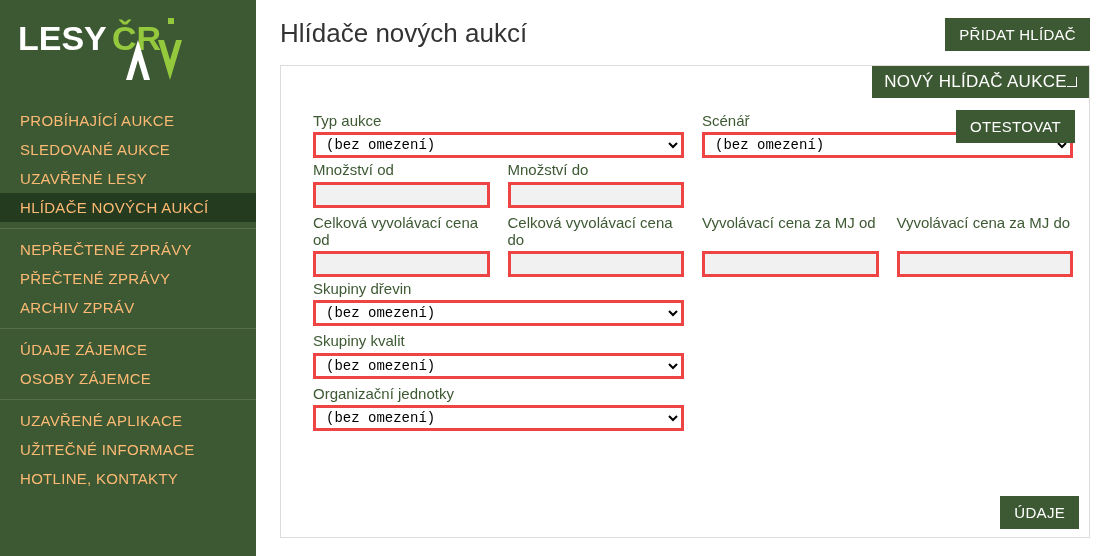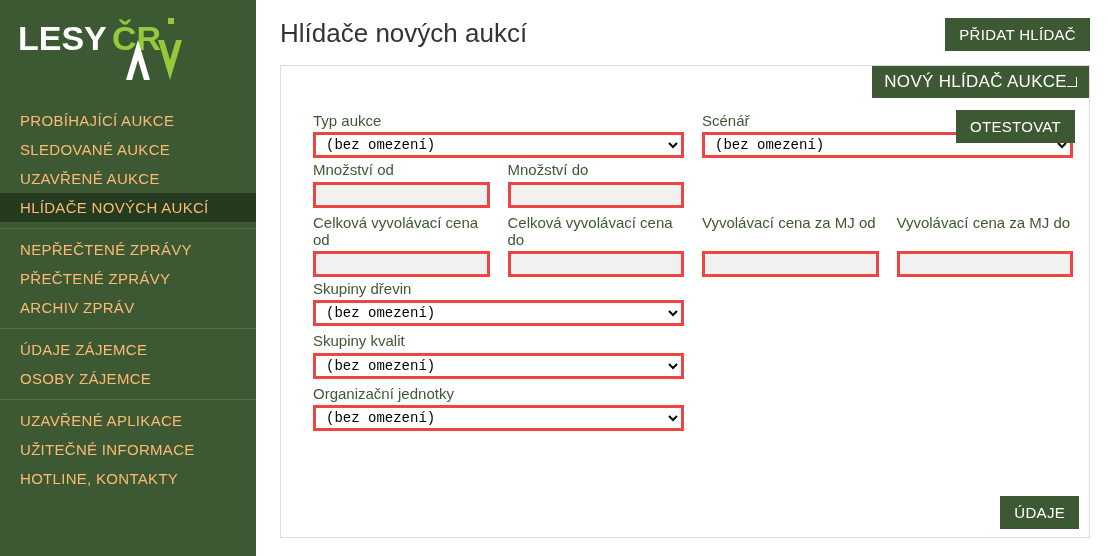--- a/index.html
+++ b/index.html
@@ -66,21 +66,21 @@
           <polygon points="108,70 120,30 132,70 126,70 120,50 114,70" fill="#ffffff"></polygon>
           <polygon points="140,30 152,70 164,30 158,30 152,50 146,30" fill="#95c93d"></polygon>
         </g>
         <rect x="150" y="8" width="6" height="6" fill="#95c93d"></rect>
       </svg>
     </div>
     <ul class="nav">
         <div class="nav-group" style="border-top: none;">
           <li class="nav-item">PROBÍHAJÍCÍ AUKCE</li>
           <li class="nav-item">SLEDOVANÉ AUKCE</li>
-          <li class="nav-item">UZAVŘENÉ AUKCE</li>
+          <li class="nav-item">UZAVŘENÉ LESY</li>
           <li class="nav-item active">HLÍDAČE NOVÝCH AUKCÍ</li>
         </div>
         <div class="nav-group">
           <li class="nav-item">NEPŘEČTENÉ ZPRÁVY</li>
           <li class="nav-item">PŘEČTENÉ ZPRÁVY</li>
           <li class="nav-item">ARCHIV ZPRÁV</li>
         </div>
         <div class="nav-group">
           <li class="nav-item">ÚDAJE ZÁJEMCE</li>
           <li class="nav-item">OSOBY ZÁJEMCE</li>

